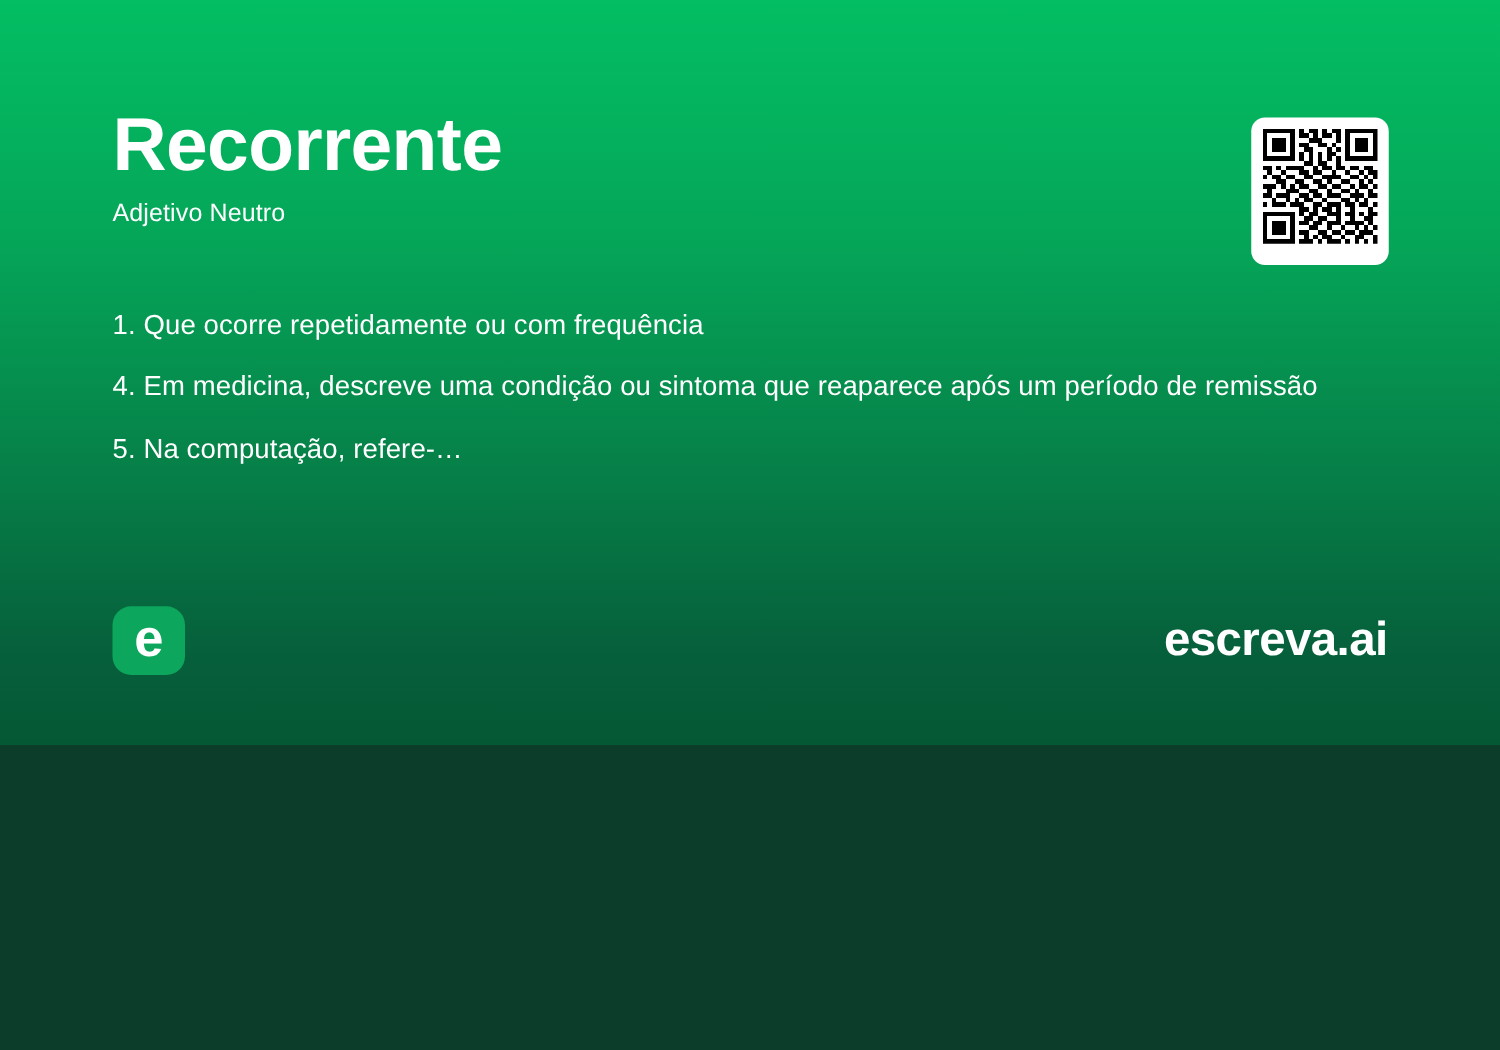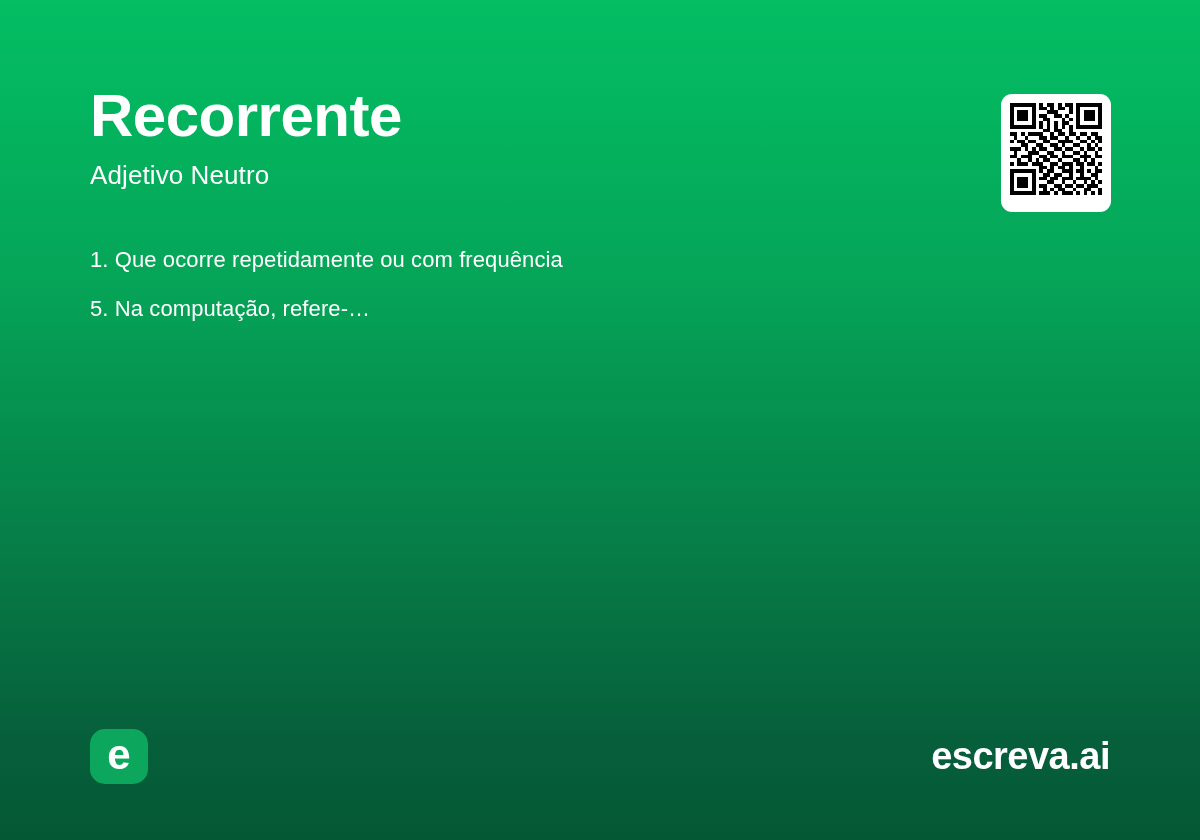--- a/index.html
+++ b/index.html
@@ -11,21 +11,21 @@
   }
 
   body {
     font-family: "Liberation Sans", sans-serif;
     background: #0b3d2a;
   }
 
   #card {
     position: relative;
     width: 1200px;
-    height: 840px;
+    height: 596px;
     background: linear-gradient(180deg, #03be63 0%, #05a558 33%, #068048 63%, #065f3b 88%, #055834 100%);
     overflow: hidden;
   }
 
   
   #header {
     position: absolute;
     left: 90px;
     top: 86px;
     width: 880px;
@@ -34,21 +34,21 @@
   #word-title {
     font-size: 60px;
     font-weight: 700;
     line-height: 1.0;
     color: #ffffff;
     letter-spacing: -0.5px;
   }
 
   #word-class {
     margin-top: 14px;
-    font-size: 26px;
+    font-size: 20px;
     font-weight: 500;
     color: #ffffff;
     letter-spacing: 0.1px;
   }
 
   
   #qr-panel {
     position: absolute;
     left: 1001px;
     top: 94px;
@@ -478,20 +478,21 @@
           <rect x="18" y="24" width="1" height="1"></rect>
           <rect x="20" y="24" width="1" height="1"></rect>
           <rect x="22" y="24" width="1" height="1"></rect>
           <rect x="24" y="24" width="1" height="1"></rect>
         </g>
     </svg>
   </div>
 
   <div id="definitions">
     <div class="definition-item">1. Que ocorre repetidamente ou com frequência</div>
+    <div class="definition-item">4. Em medicina, descreve uma condição ou sintoma que reaparece após um período de remissão</div>
     <div class="definition-item">5. Na computação, refere-…</div>
   </div>
 
   <div id="footer">
     <div id="brand-logo">
       <span id="brand-logo-letter">e</span>
     </div>
     <div id="brand-wordmark">escreva.ai</div>
   </div>
 

